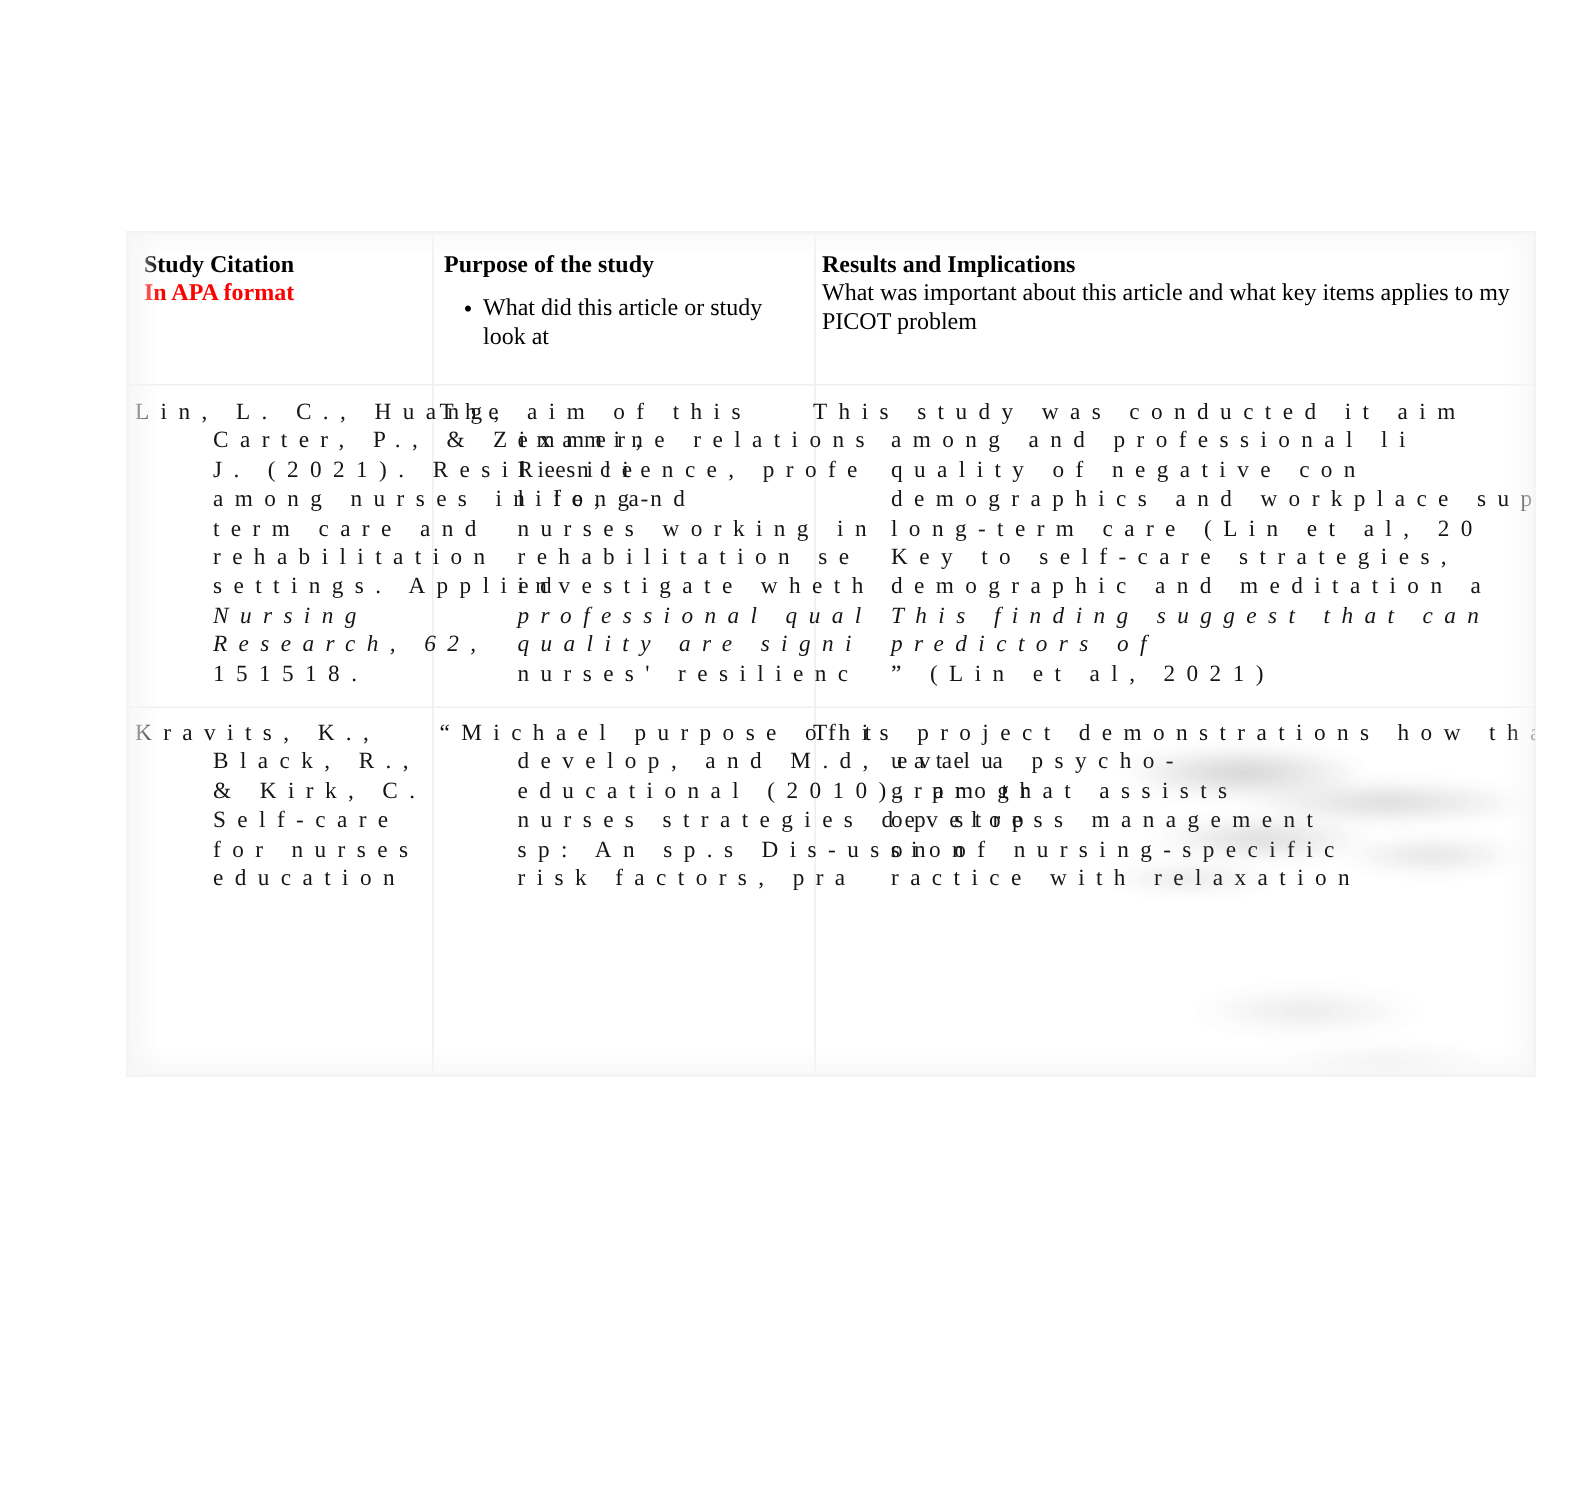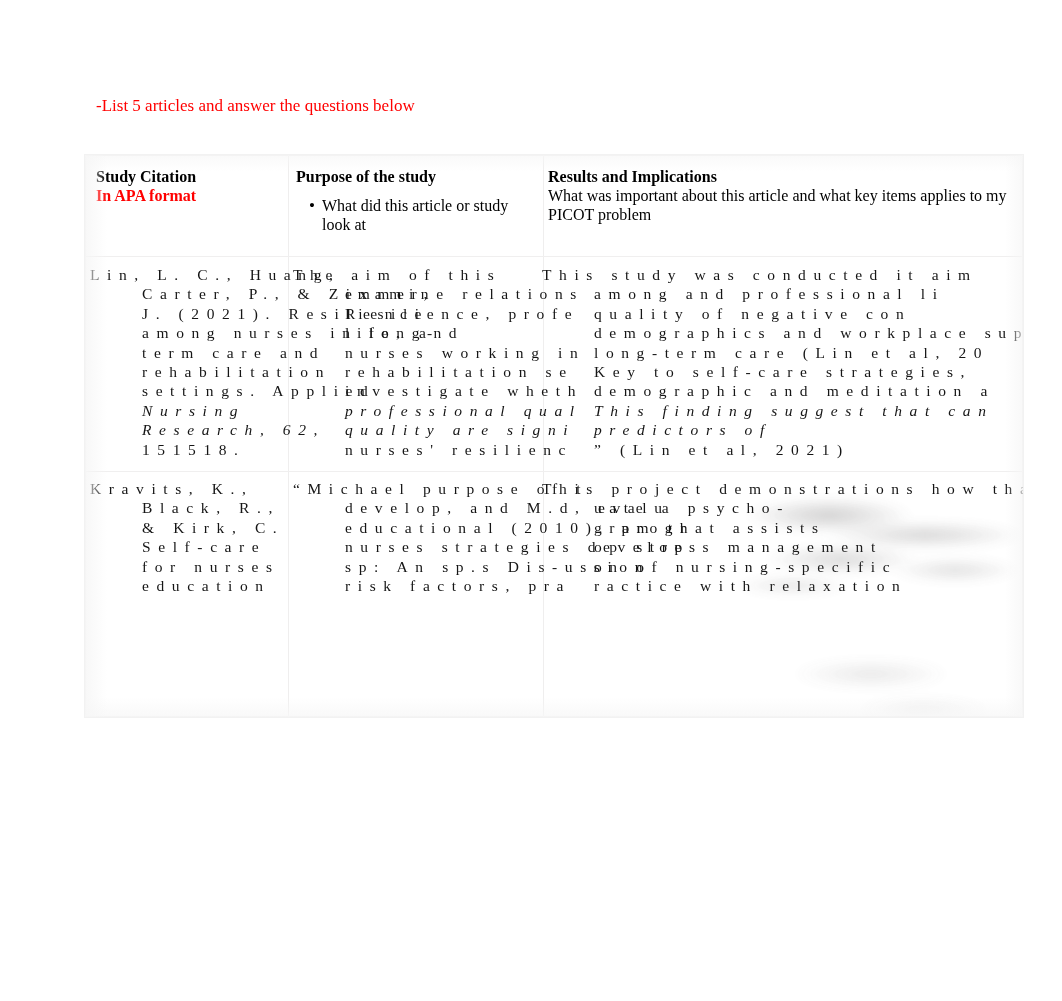--- a/index.html
+++ b/index.html
@@ -190,21 +190,20 @@
       linear-gradient(to left, rgba(246,246,246,0.75), rgba(255,255,255,0) 18px),
       linear-gradient(to bottom, rgba(247,247,247,0.7), rgba(255,255,255,0) 16px),
       linear-gradient(to top, rgba(247,247,247,0.8), rgba(255,255,255,0) 20px);
   }
 </style>
 </head>
 <body>
 
 <div class="page">
 
-  <div class="intro">-List 5 articles and answer the questions below</div>
 
   <div class="matrix-table">
 
     <div class="tbl-border-top"></div>
     <div class="tbl-border-bottom"></div>
     <div class="col-rule cStart"></div>
     <div class="col-rule c1"></div>
     <div class="col-rule c2"></div>
     <div class="col-rule cEnd"></div>
     <div class="row-rule r-head"></div>

